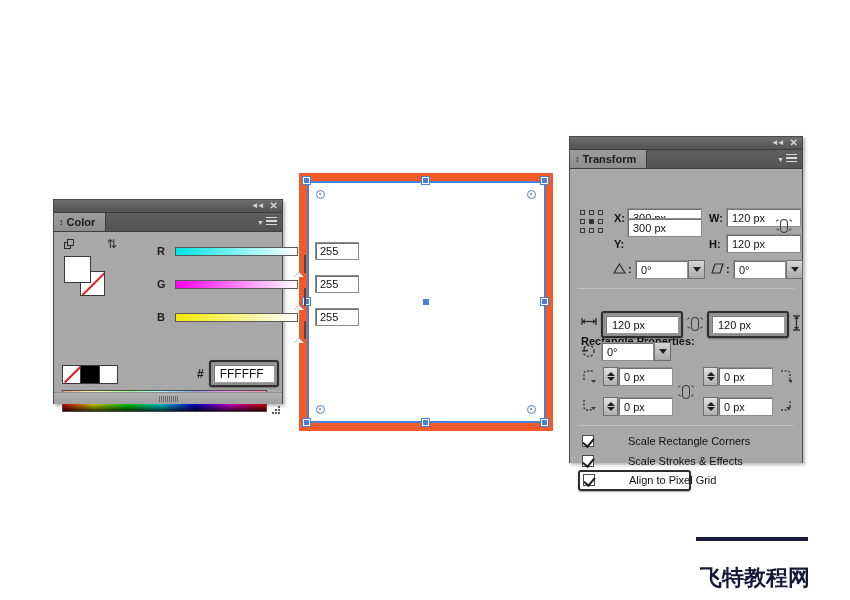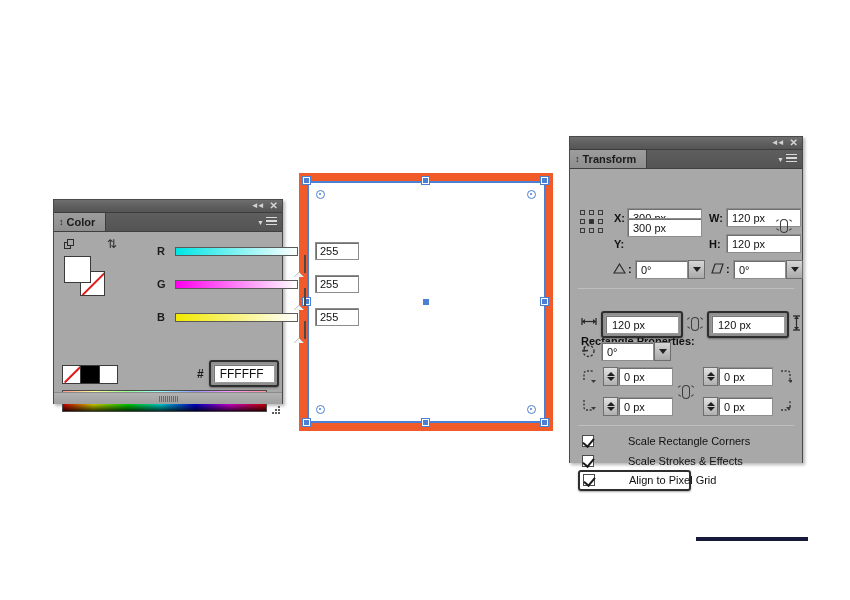--- a/index.html
+++ b/index.html
@@ -538,15 +538,16 @@
       <div class="ckrow" style="left:13px;top:305px;">
         <span class="ckbox checked"></span>
         <span>Align to Pixel Grid</span>
       </div>
 
     </div>
   </div>
 
   <div id="watermark">
     <div class="wm-bar"></div>
+    <div class="wm-line2">飞特教程网</div>
   </div>
 
 </div>
 
 </body></html>

